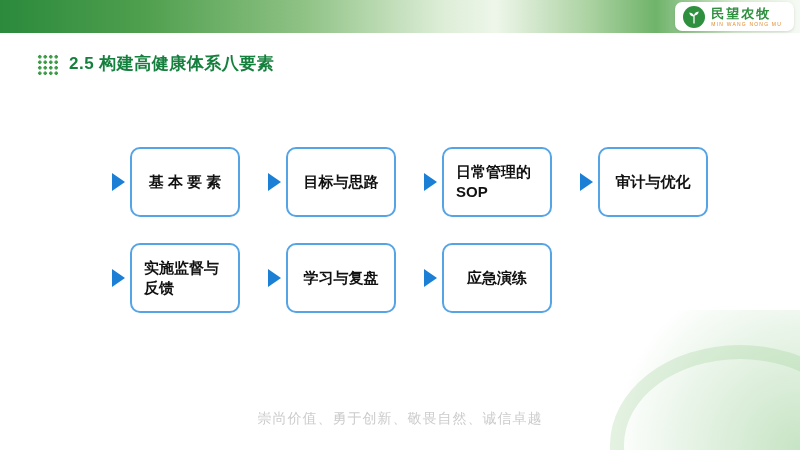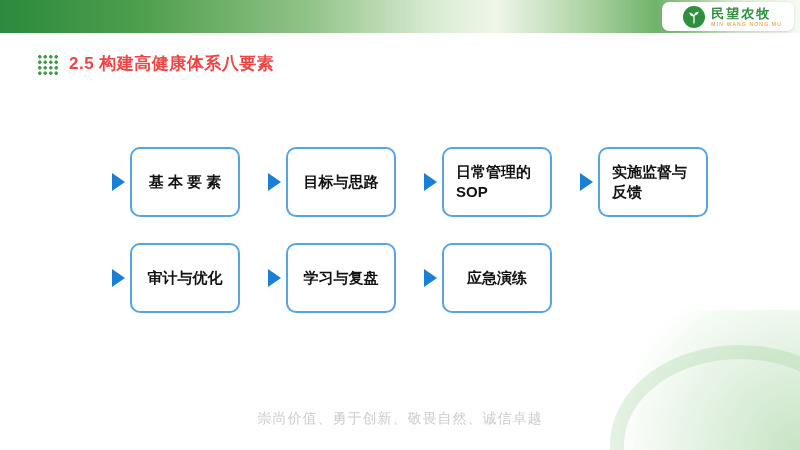--- a/index.html
+++ b/index.html
@@ -37,21 +37,21 @@
   .logo-chip {
     position: absolute;
     right: 6px; top: 2px;
     height: 29px;
     background: #ffffff;
     border-radius: 7px;
     box-shadow: 0 1px 3px rgba(0,0,0,0.12);
     display: flex;
     align-items: center;
     gap: 6px;
-    padding: 0 12px 0 21px;
+    padding: 0 12px 0 8px;
   }
   .logo-mark { width: 22px; height: 22px; flex: 0 0 auto; }
   .logo-texts { display: flex; flex-direction: column; line-height: 1; }
   .logo-name {
     color: #2e8f3e;
     font-size: 13px;
     font-weight: bold;
     letter-spacing: 2px;
   }
   .logo-sub {
@@ -71,21 +71,21 @@
   }
   .dots-icon {
     width: 22px; height: 22px;
     background-image: radial-gradient(circle, #3a9a45 1.6px, rgba(58,154,69,0) 1.9px);
     background-size: 5.5px 5.5px;
     background-position: 1px 1px;
   }
   .section-title {
     font-size: 17px;
     font-weight: bold;
-    color: #ef4444;
+    color: #15803d;
     letter-spacing: 0.5px;
   }
 
   
   .grid {
     margin: 72px 0 0 112px;
     display: grid;
     grid-template-columns: repeat(4, auto);
     column-gap: 28px;
     row-gap: 26px;
@@ -199,28 +199,28 @@
     <div class="cell">
       <span class="arrow"></span>
       <div class="box">
         <span class="box-label">日常管理的SOP</span>
       </div>
     </div>
 
     <div class="cell">
       <span class="arrow"></span>
       <div class="box">
+        <span class="box-label">审计与优化</span>
+      </div>
+    </div>
+
+    <div class="cell">
+      <span class="arrow"></span>
+      <div class="box">
         <span class="box-label">实施监督与反馈</span>
-      </div>
-    </div>
-
-    <div class="cell">
-      <span class="arrow"></span>
-      <div class="box">
-        <span class="box-label">审计与优化</span>
       </div>
     </div>
 
     <div class="cell">
       <span class="arrow"></span>
       <div class="box">
         <span class="box-label">学习与复盘</span>
       </div>
     </div>
 

